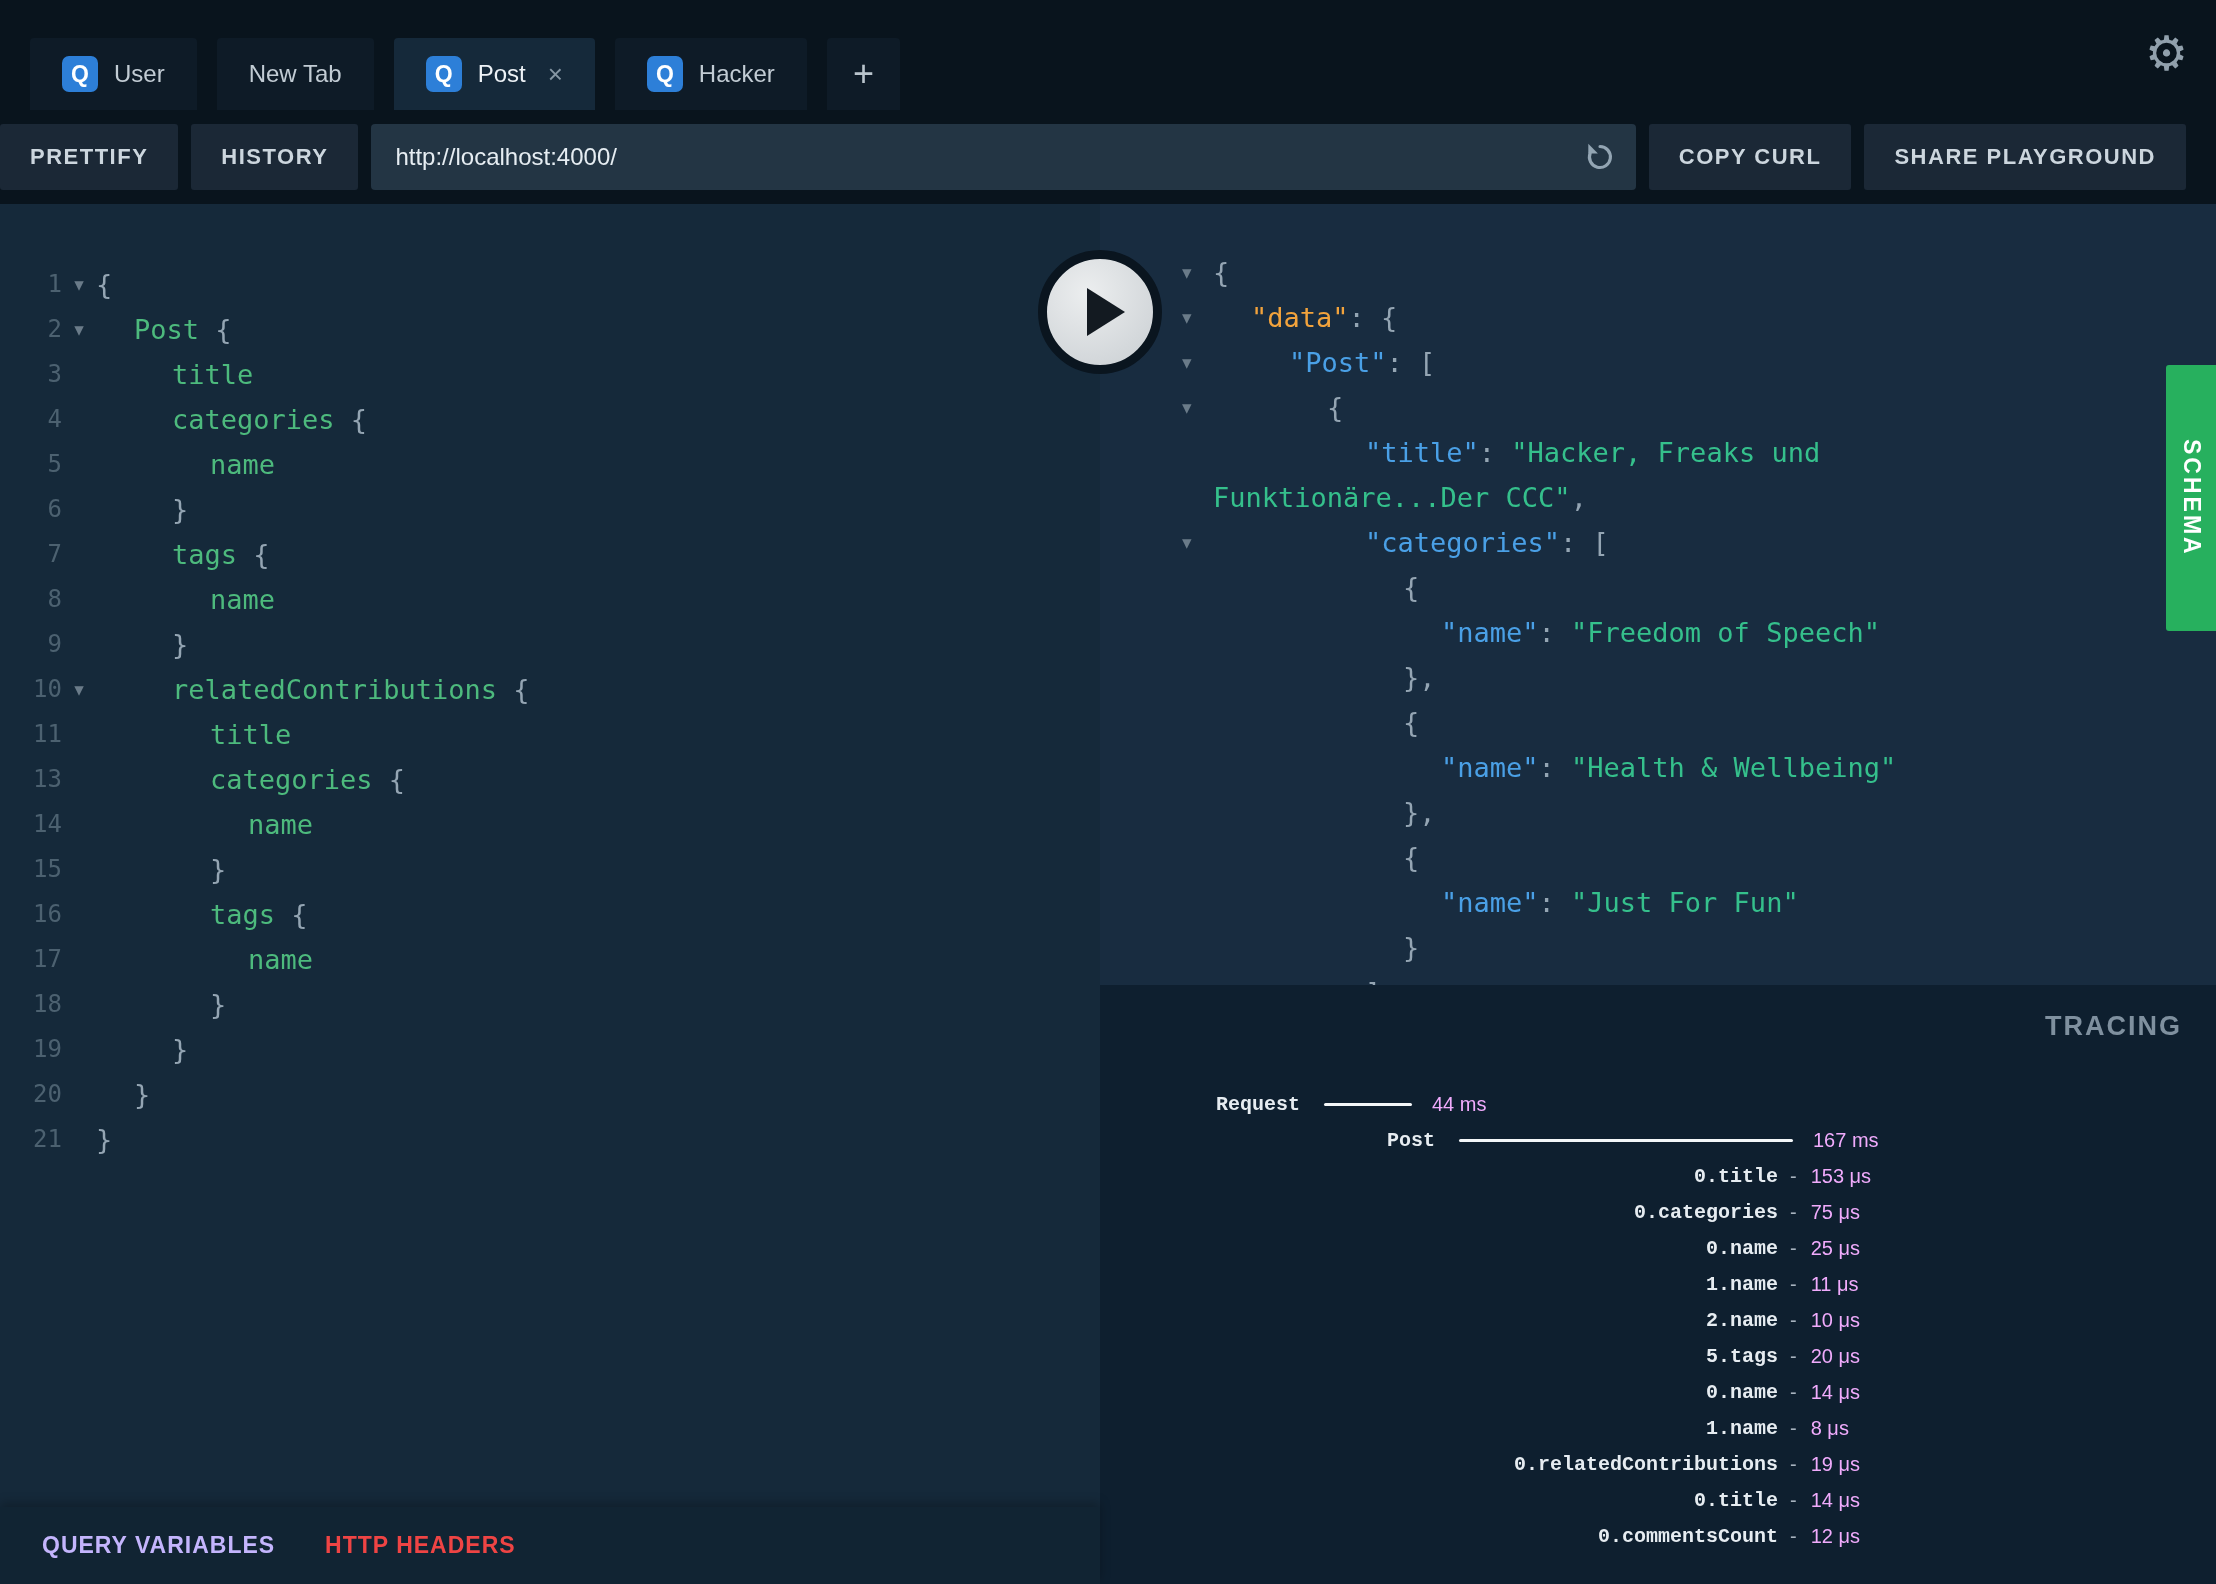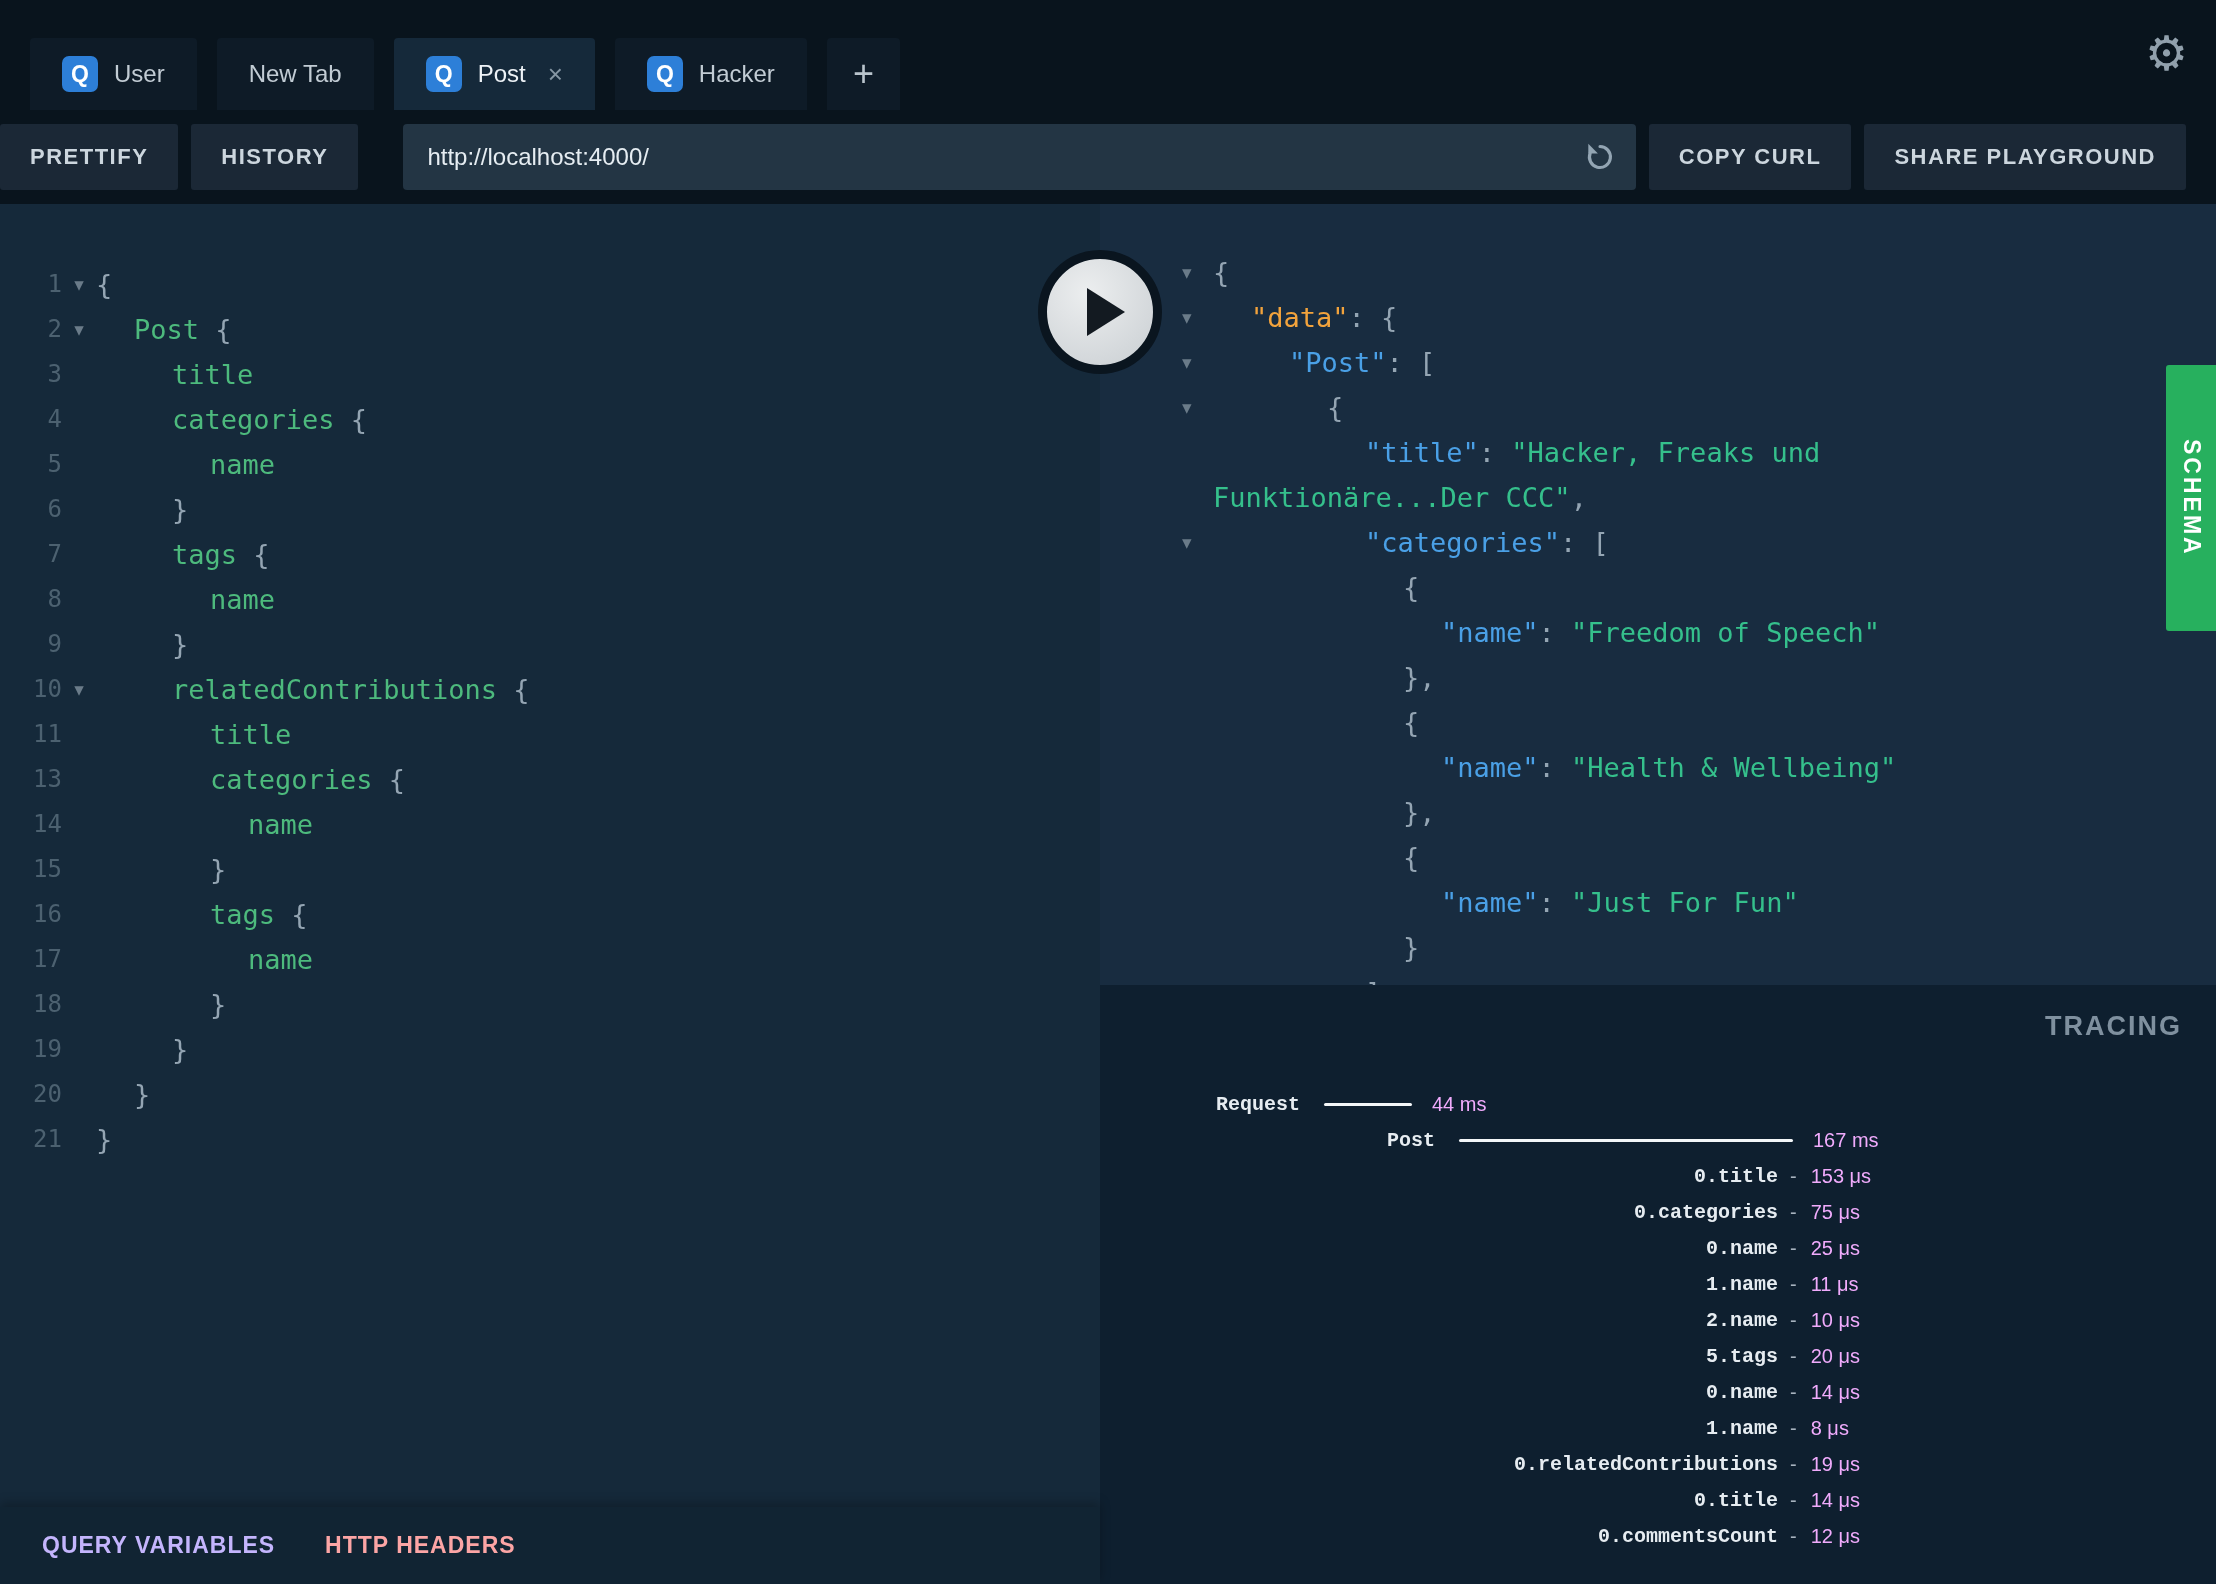--- a/index.html
+++ b/index.html
@@ -18,21 +18,21 @@
   .qbadge{width:36px;height:36px;background:#2d7fd8;color:#fff;border-radius:7px;display:flex;
           align-items:center;justify-content:center;font-weight:bold;font-size:23px;margin-right:16px;flex:none;}
   .tab-close{margin-left:22px;color:#8596a3;font-size:26px;line-height:1;}
   .gear{position:absolute;right:28px;top:30px;font-size:48px;color:#91a0ac;cursor:pointer;line-height:1;}
 
   
   .toolbar{position:absolute;top:110px;left:0;right:0;height:94px;display:flex;align-items:center;
            gap:13px;background:#09141d;padding-right:30px;box-sizing:border-box;}
   .tbtn{height:66px;background:#1b2836;border:none;color:#ccd6de;font-family:inherit;font-size:22px;
         font-weight:600;letter-spacing:1.5px;padding:0 30px;cursor:pointer;border-radius:3px;flex:none;}
-  .urlwrap{flex:1;position:relative;height:66px;margin-left:32px;}
+  .urlwrap{flex:1;position:relative;height:66px;}
   .urlinput{width:100%;height:100%;background:#233544;border:none;border-radius:4px;color:#e6edf2;
             font-size:24px;font-family:inherit;padding:0 74px 0 24px;box-sizing:border-box;outline:none;}
   .reload{position:absolute;right:18px;top:15px;cursor:pointer;line-height:0;}
 
   
   .panes{position:absolute;top:204px;left:0;right:0;bottom:0;}
   .query-pane{position:absolute;left:0;top:0;width:1100px;bottom:77px;background:#15293a;
               padding-top:58px;box-sizing:border-box;overflow:hidden;cursor:text;
               font-family:"DejaVu Sans Mono",monospace;font-size:27px;line-height:45px;}
   .qline{display:flex;}
@@ -80,21 +80,21 @@
   .t-leaf .tlabel{width:678px;}
   .tbar{height:3px;background:#f3f6f8;border-radius:2px;margin:0 20px 0 24px;flex:none;align-self:center;}
   .tdash{color:#a7b3bf;margin:0 14px 0 12px;}
   .tval{color:#f0abfc;font-size:20px;white-space:nowrap;}
 
   
   .footer{position:absolute;left:0;bottom:0;width:1100px;height:77px;background:#112433;display:flex;
           align-items:center;gap:50px;padding-left:42px;box-sizing:border-box;font-weight:bold;
           font-size:23px;letter-spacing:1px;box-shadow:0 -4px 10px rgba(0,0,0,.25);z-index:3;}
   .qv{color:#c4b5fd;cursor:pointer;}
-  .hh{color:#fca5a5;cursor:pointer;}
+  .hh{color:#ef4444;cursor:pointer;}
 </style>
 </head>
 <body>
 
 <div class="app">
 
   <header class="tabbar">
     <div class="tabs">
         <div class="tab">
           <span class="qbadge">Q</span>

